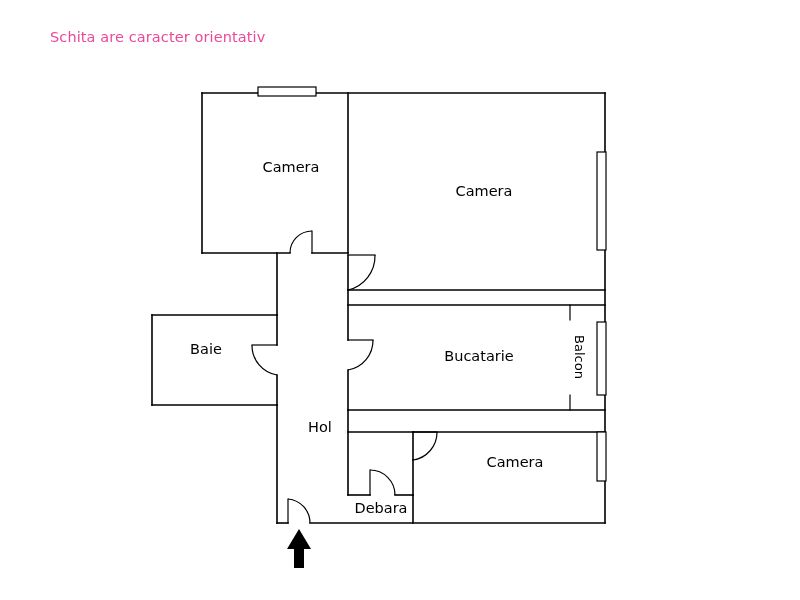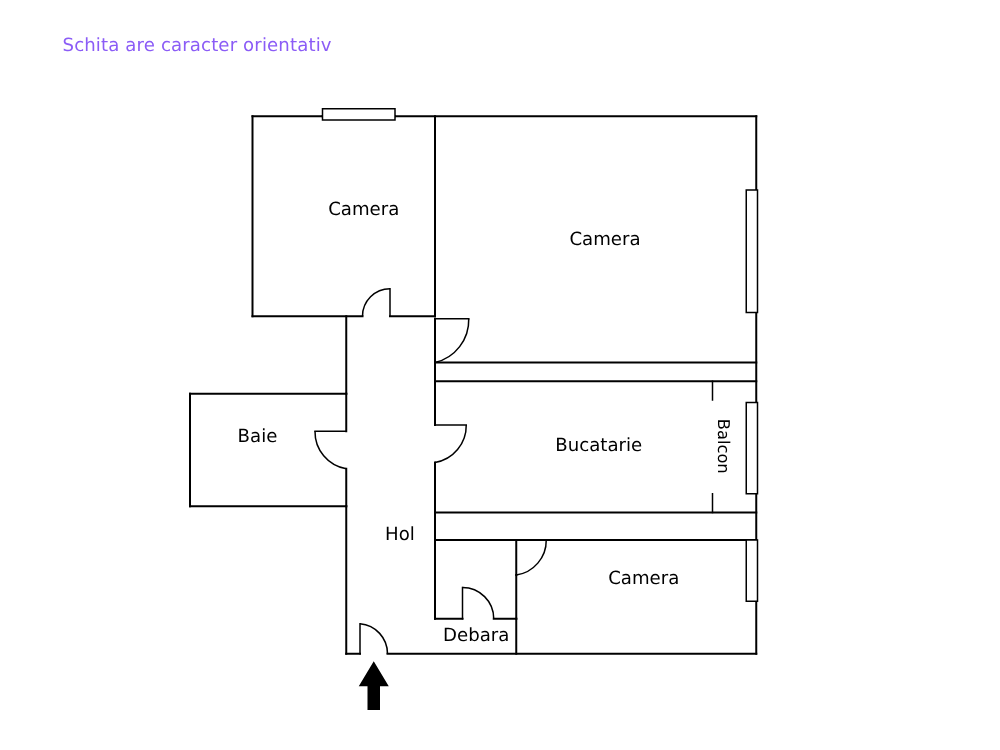--- a/index.html
+++ b/index.html
@@ -19,21 +19,21 @@
     position: absolute;
     left: 0; top: 0;
     width: 800px;
     height: 600px;
   }
   #title-text {
     position: absolute;
     left: 50px;
     top: 29px;
     font-size: 14.5px;
-    color: #8b5cf6;
+    color: #ec4899;
     letter-spacing: 0.1px;
     white-space: nowrap;
   }
   svg#floorplan-svg {
     position: absolute;
     left: 0;
     top: 0;
     display: block;
   }
   .room-label {

